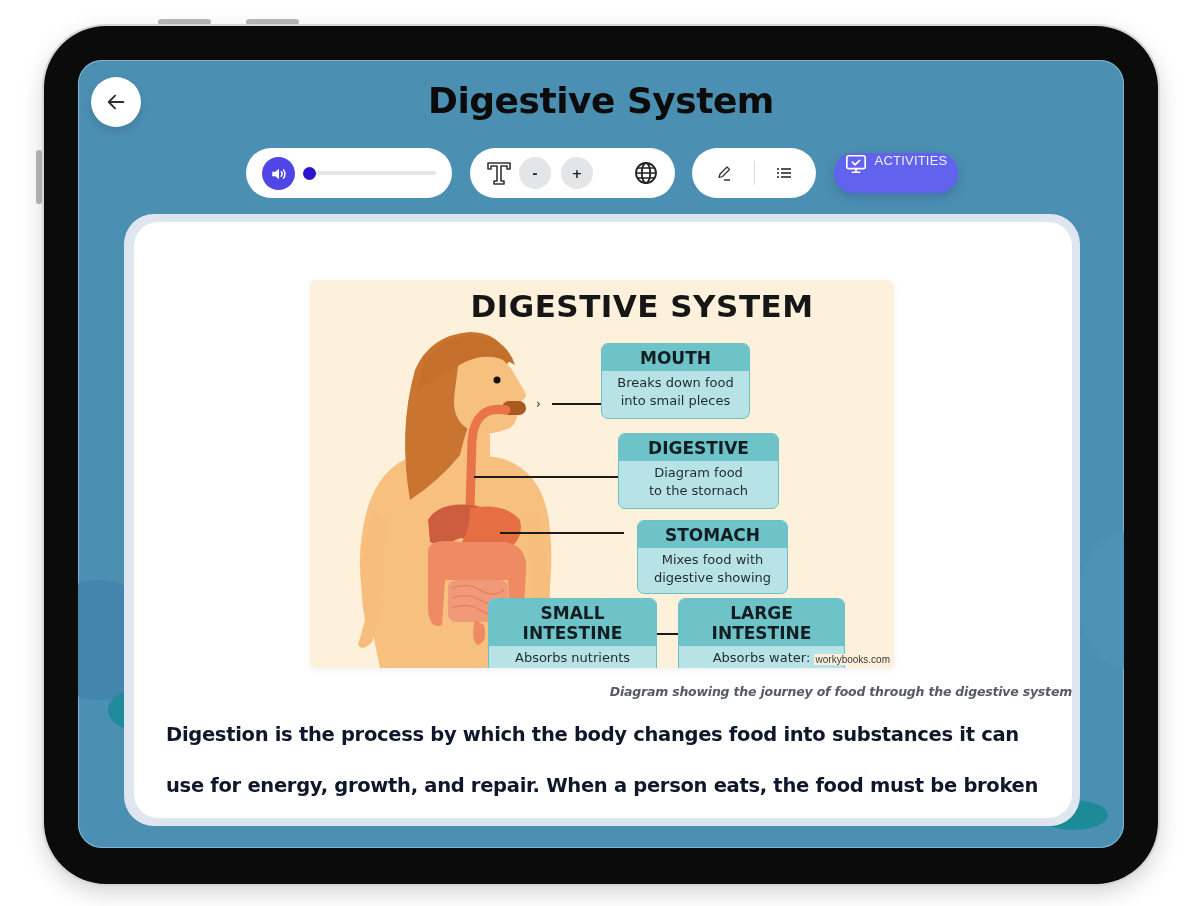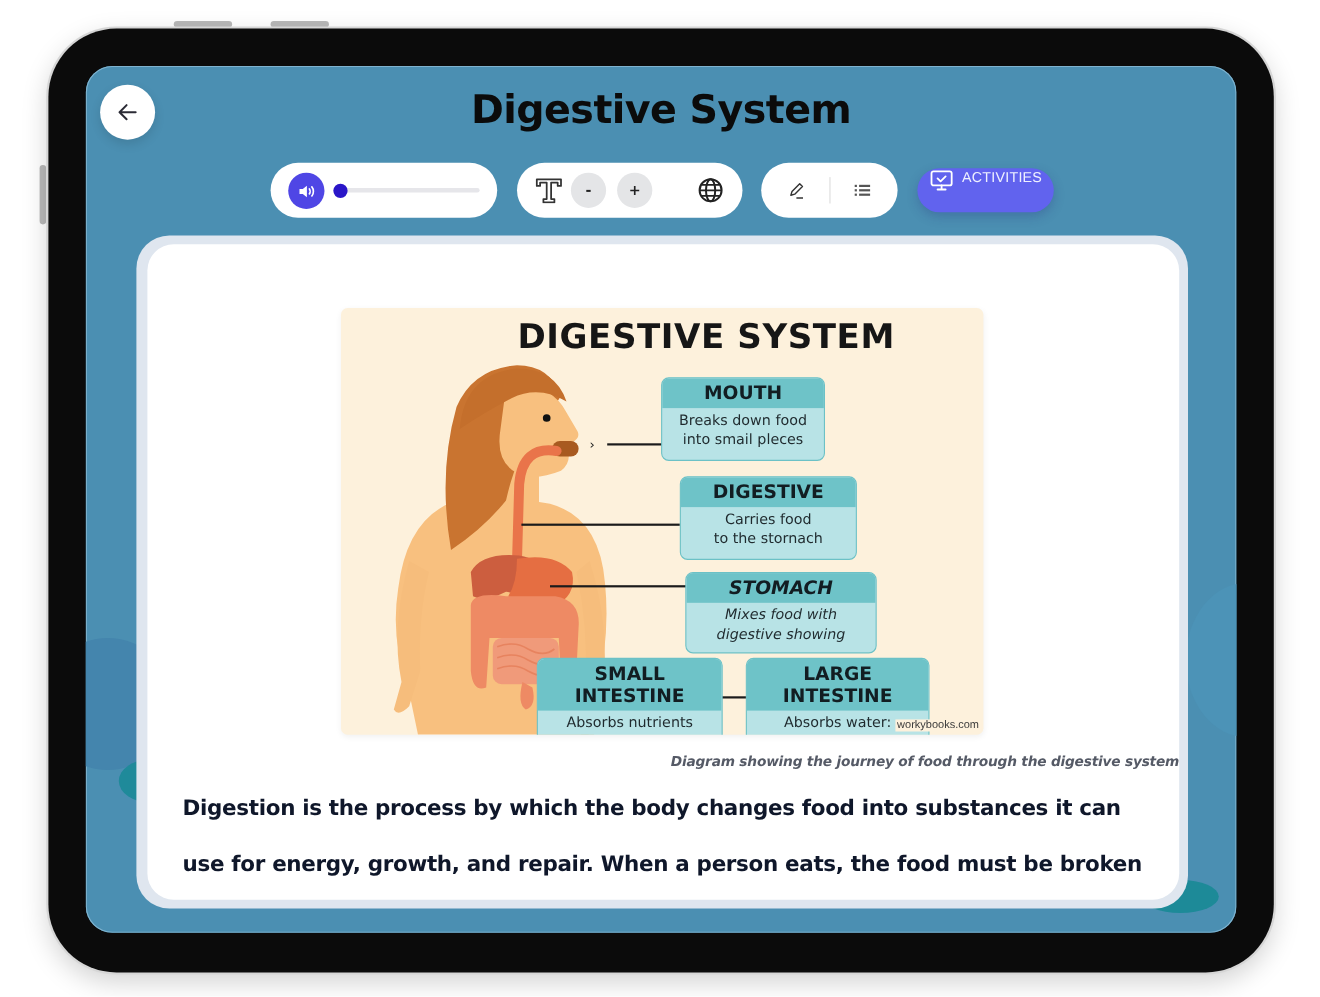--- a/index.html
+++ b/index.html
@@ -235,26 +235,26 @@
         <div class="label-head">MOUTH</div>
         <div class="label-body">
           <div>Breaks down food</div>
           <div>into smail pleces</div>
         </div>
       </div>
 
       <div class="label-box" style="left:308px;top:153px;width:161px;height:76px;">
         <div class="label-head">DIGESTIVE</div>
         <div class="label-body">
-          <div>Carries food</div>
+          <div>Diagram food</div>
           <div>to the stornach</div>
         </div>
       </div>
 
-      <div class="label-box" style="left:313px;top:240px;width:174px;height:74px;font-style:italic;">
+      <div class="label-box" style="left:327px;top:240px;width:151px;height:74px;">
         <div class="label-head">STOMACH</div>
         <div class="label-body">
           <div>Mixes food with</div>
           <div>digestive showing</div>
         </div>
       </div>
 
       <div class="label-box" style="left:368px;top:318px;width:167px;height:80px;">
         <div class="label-head">LARGE INTESTINE</div>
         <div class="label-body">

